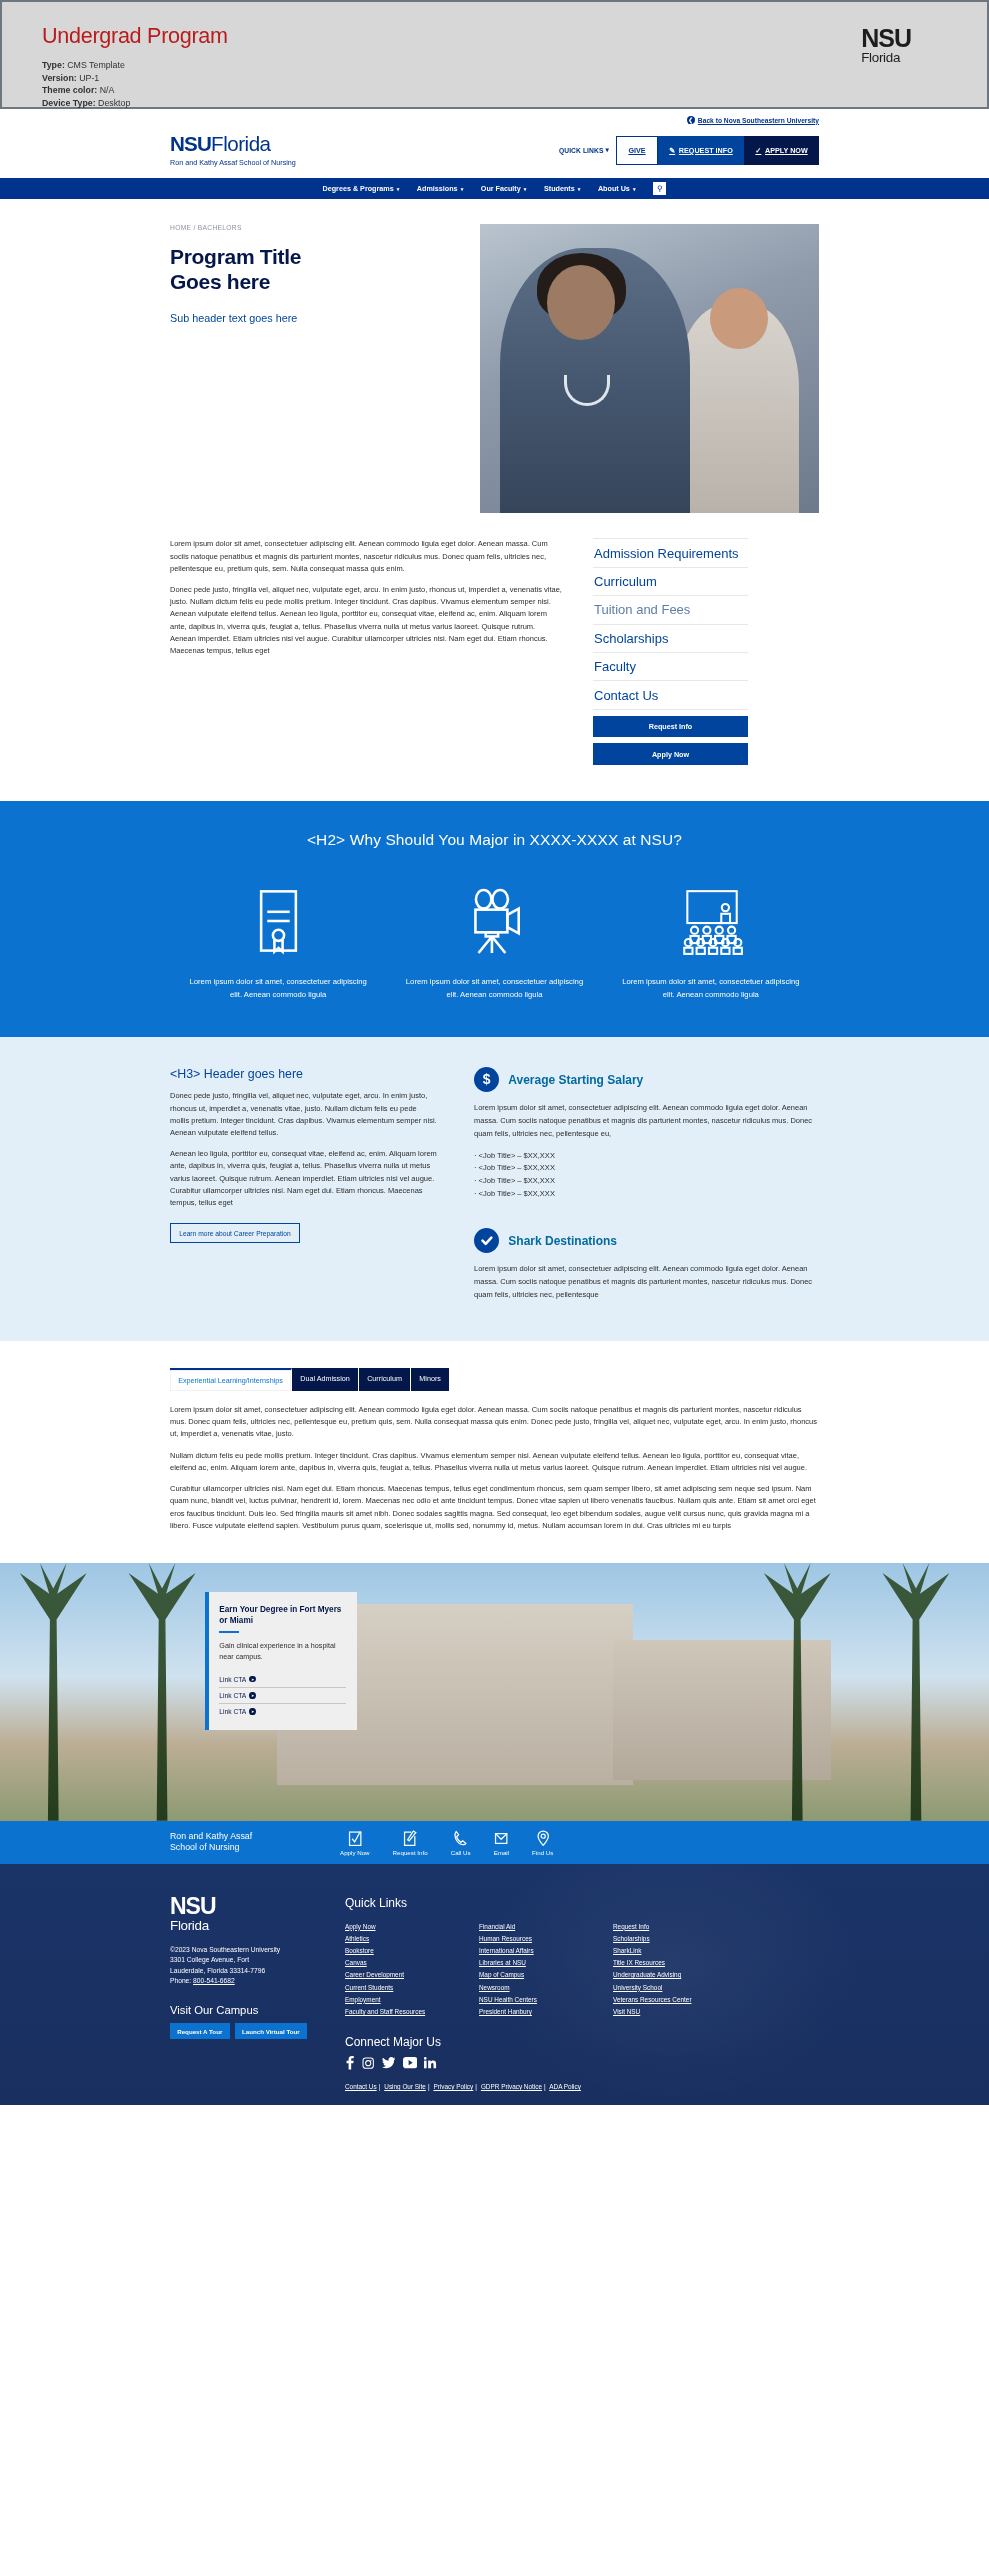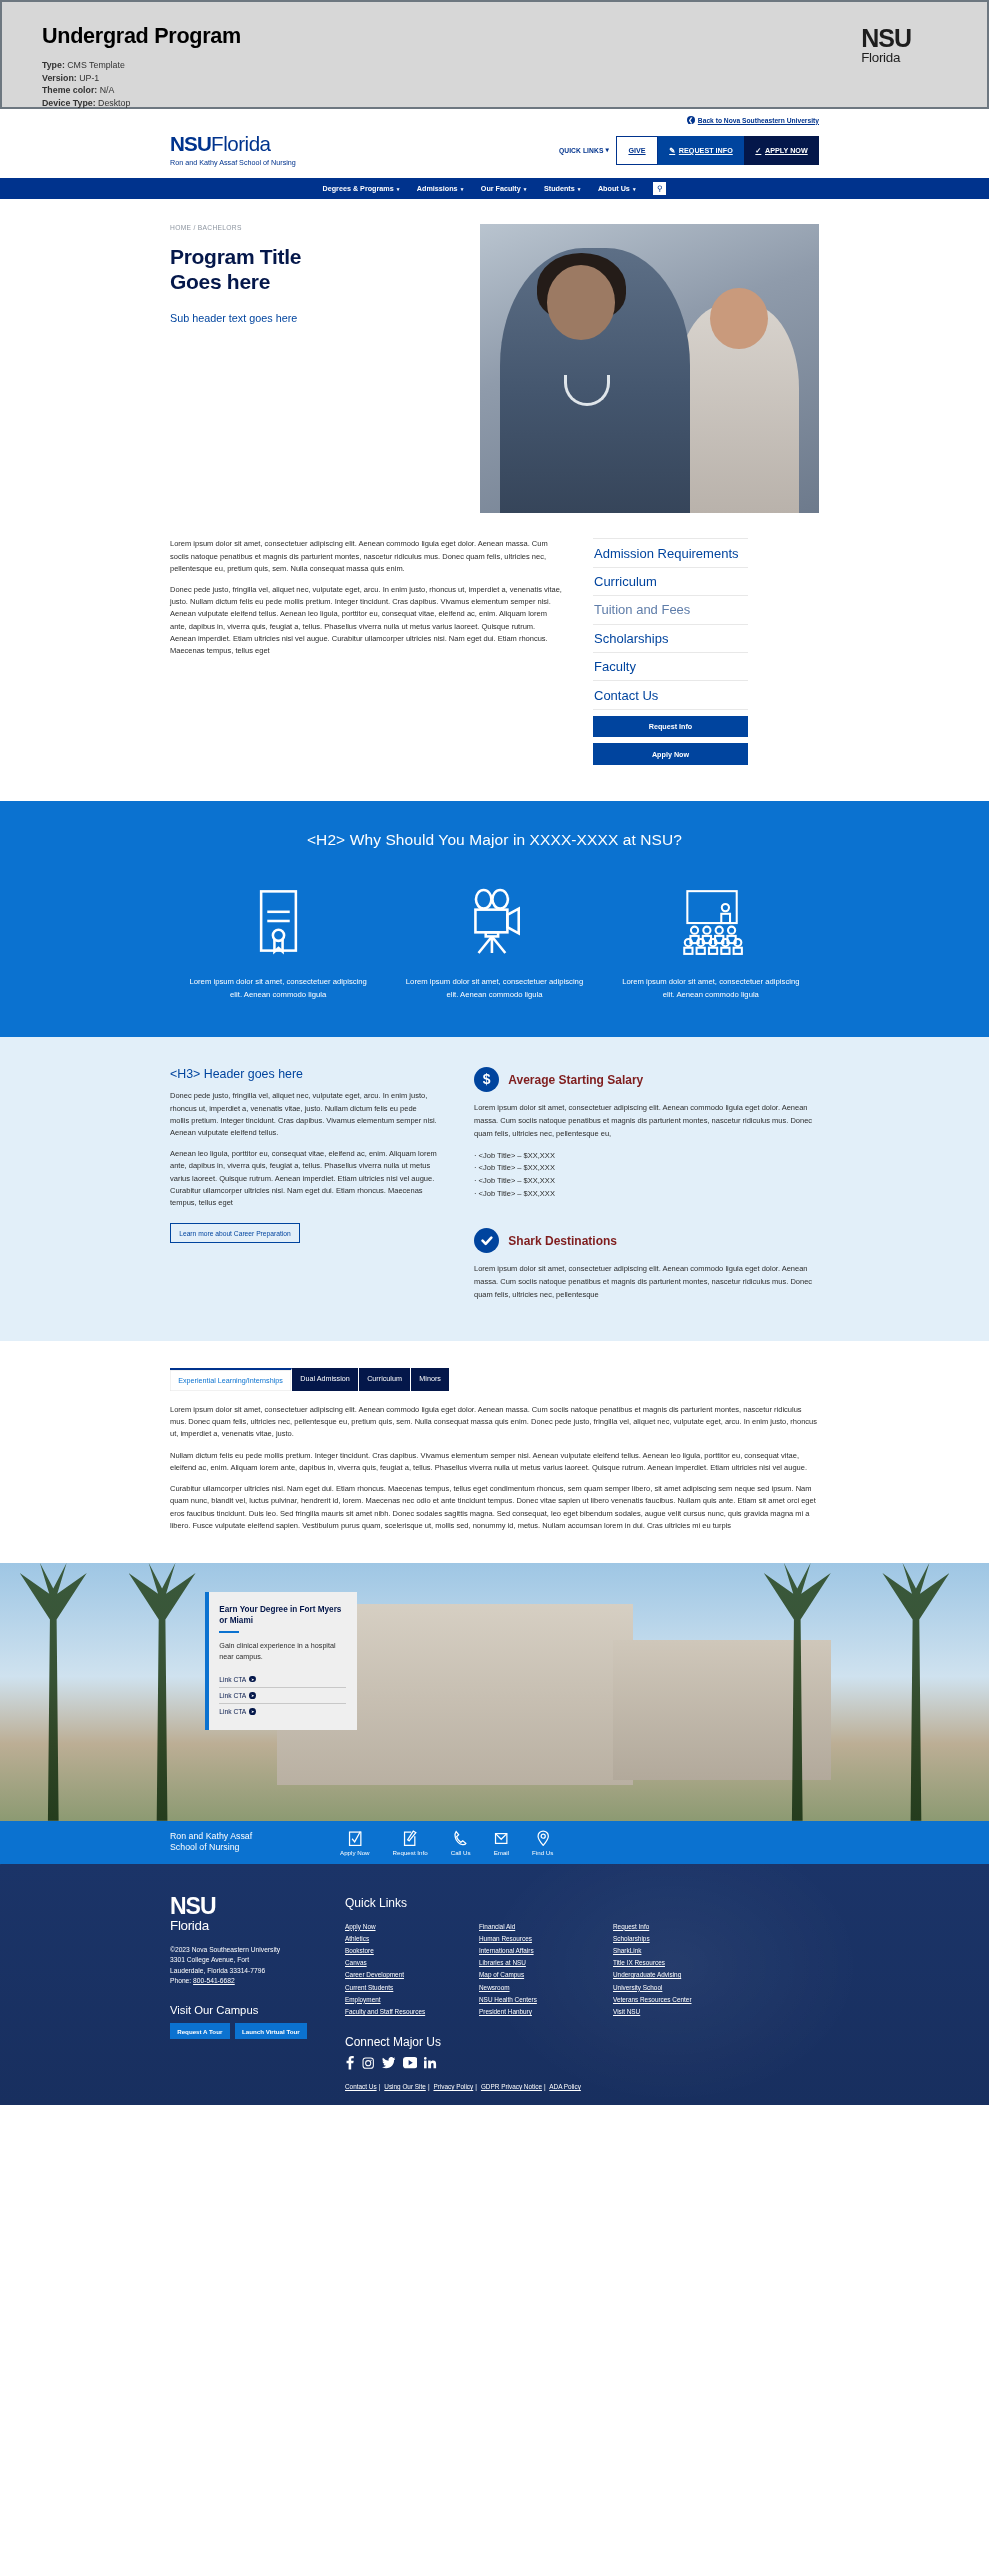--- a/index.html
+++ b/index.html
@@ -10,21 +10,21 @@
     color: #222;
   }
   
   .meta-banner {
     position: relative;
     height: 109px;
     background: #d7d7d7;
     border: 2.1px solid #6d7780;
     padding: 20.6px 0 0 40px;
   }
-  .meta-title { font-size: 21.6px; font-weight: bold; color: #000000; letter-spacing: -0.3px; }
+  .meta-title { font-size: 21.6px; font-weight: normal; color: #b91c1c; letter-spacing: -0.3px; }
   .meta-lines { margin-top: 10.3px; font-size: 8.8px; line-height: 1.45; color: #333; }
   .meta-lines b { font-weight: bold; }
   .meta-logo {
     position: absolute; right: 76px; top: 25px; text-align: left;
   }
   .meta-logo .nsu { font-size: 25px; font-weight: 800; letter-spacing: -1px; color: #1d1d1d; line-height: 0.9; }
   .meta-logo .fl  { font-size: 13.4px; color: #1d1d1d; letter-spacing: -0.3px; }
 
   
   .page { width: 989px; background: #fff; }
@@ -151,21 +151,21 @@
   .btn-outline {
     display: inline-block; margin-top: 14.4px; border: 0.5px solid #00449e; color: #00449e;
     background: transparent; font-size: 6.7px; padding: 5.2px 8.2px; text-decoration: none;
   }
   .info-right { flex: 1; }
   .info-head { display: flex; align-items: center; gap: 9.3px; }
   .circ {
     width: 25px; height: 25px; border-radius: 50%; background: #00449e;
     display: flex; align-items: center; justify-content: center; color: #fff; flex: none;
   }
-  .info-head h4 { font-size: 12px; color: #7f1d1d; font-weight: bold; }
+  .info-head h4 { font-size: 12px; color: #0369a1; font-weight: bold; }
   .info-right p { margin-top: 10.3px; font-size: 7.5px; line-height: 1.68; color: #2d2d2d; }
   .joblist { margin-top: 9.3px; font-size: 7.5px; line-height: 1.72; color: #2d2d2d; }
   .joblist li { list-style: none; }
   .block2 { margin-top: 27px; }
 
   
   .tabs-wrap { padding: 27px 0 31px; }
   .tabs { display: flex; }
   .tab {
     font-size: 7.2px; padding: 5.7px 8.2px; background: #04174a; color: #fff;

